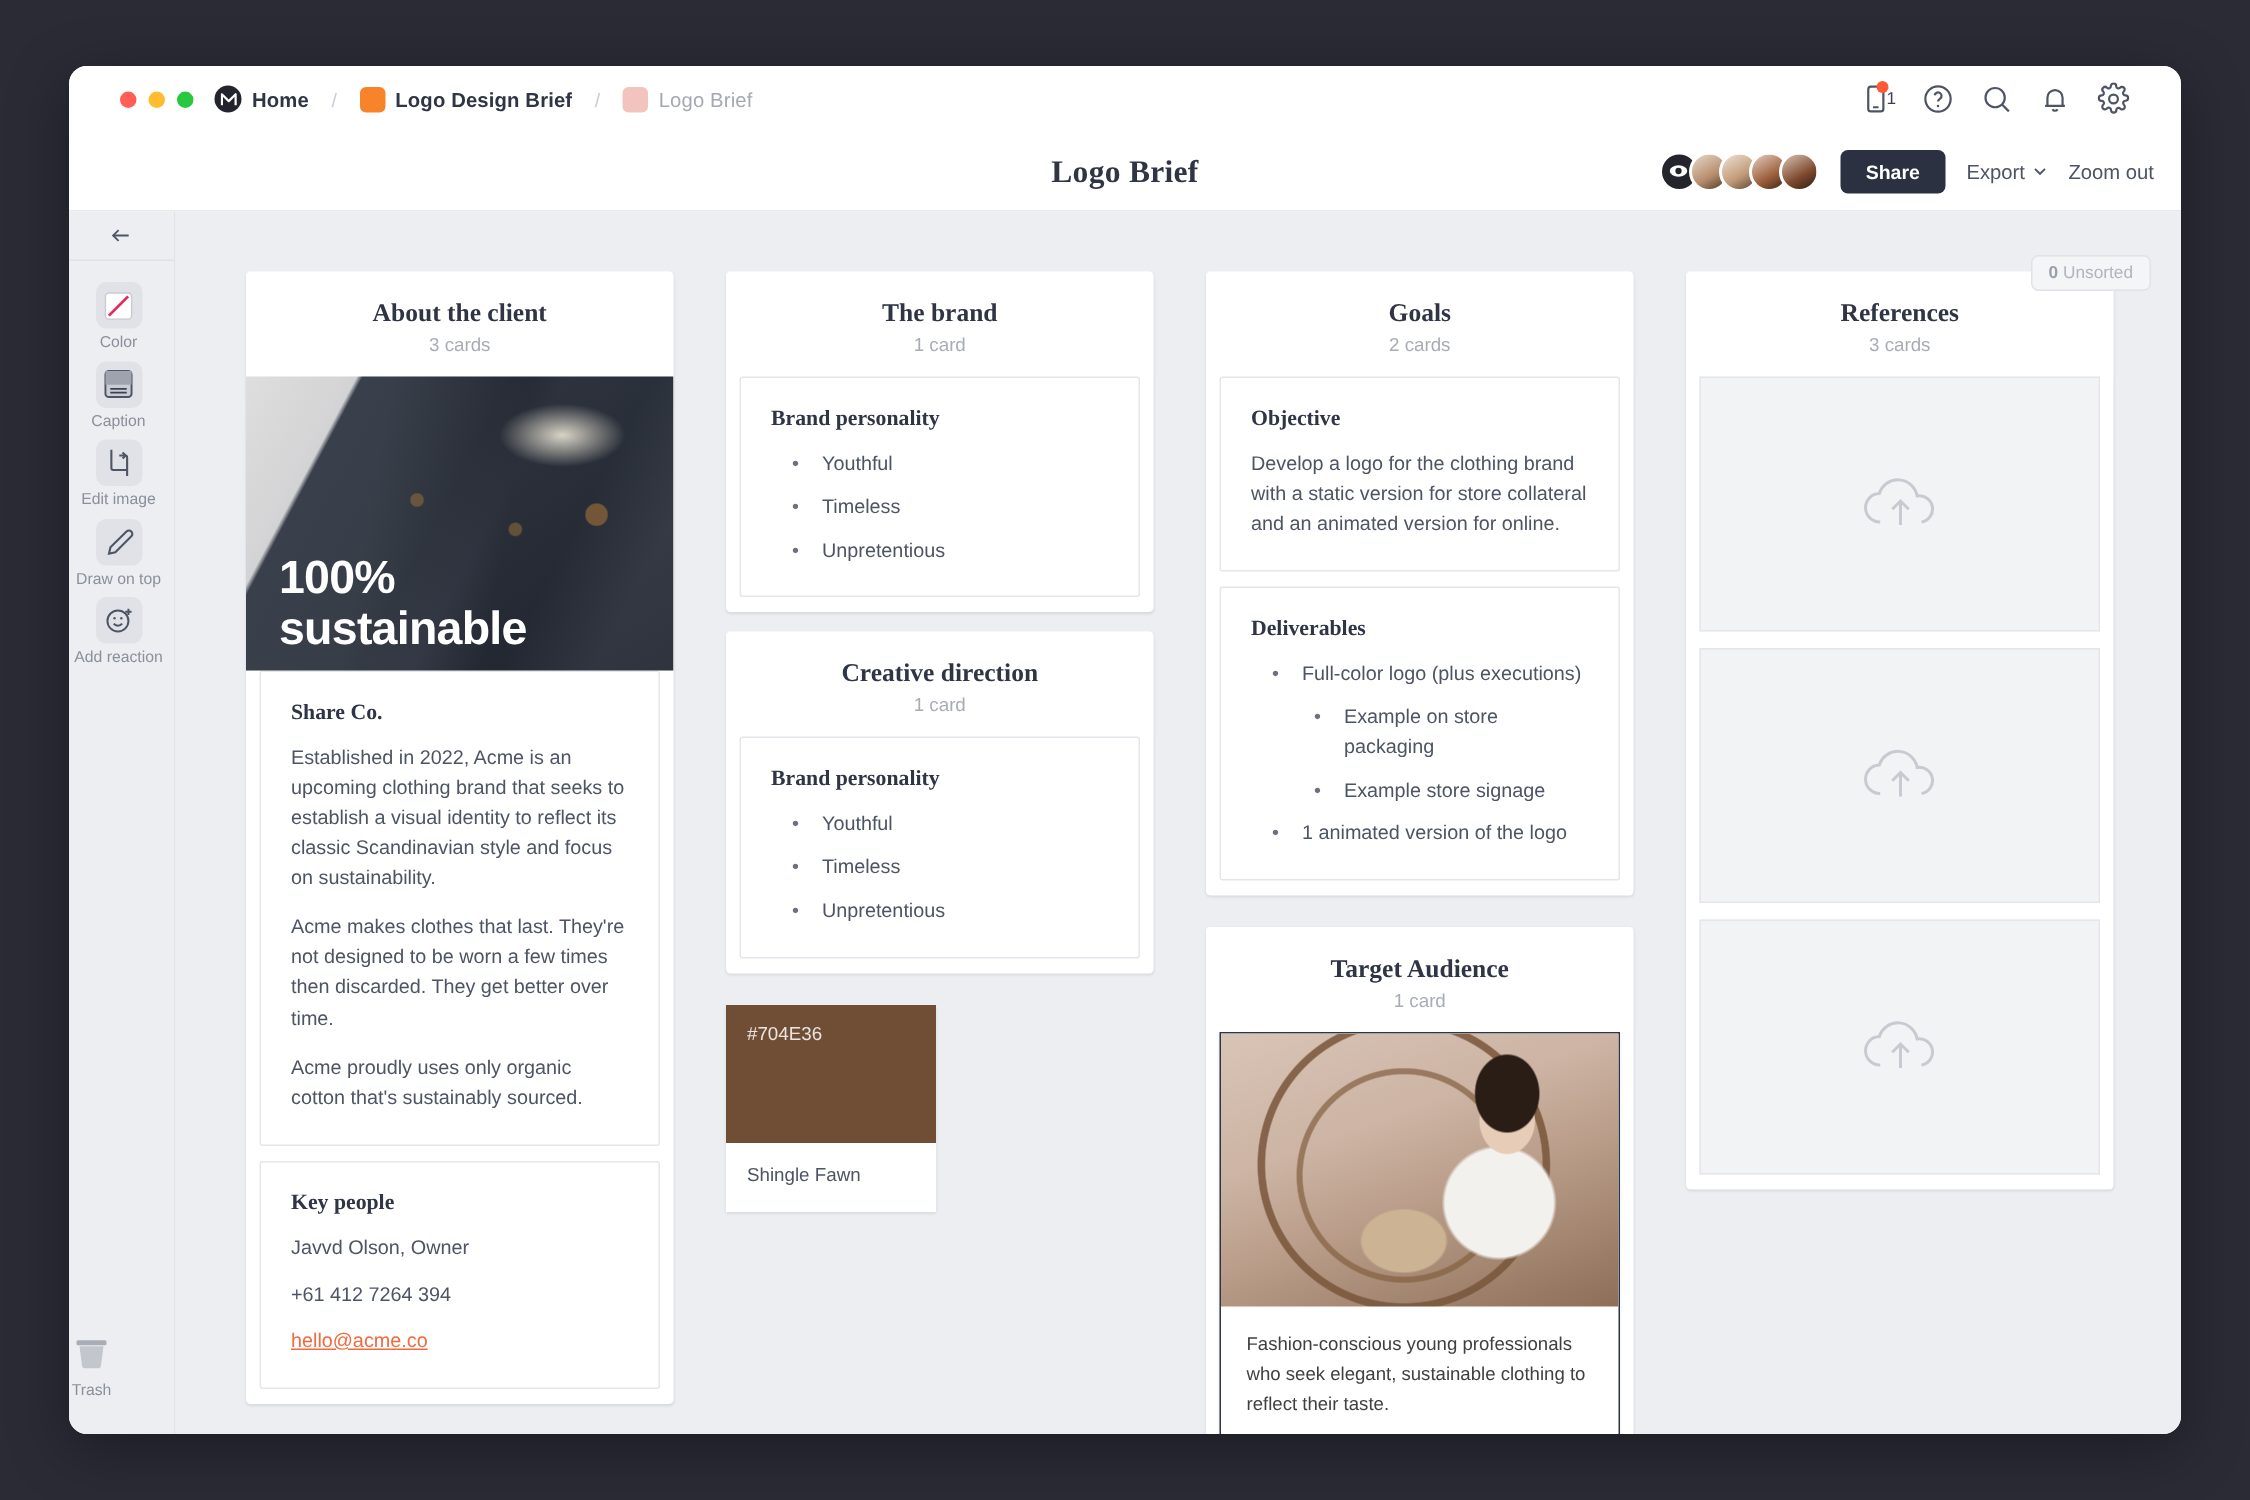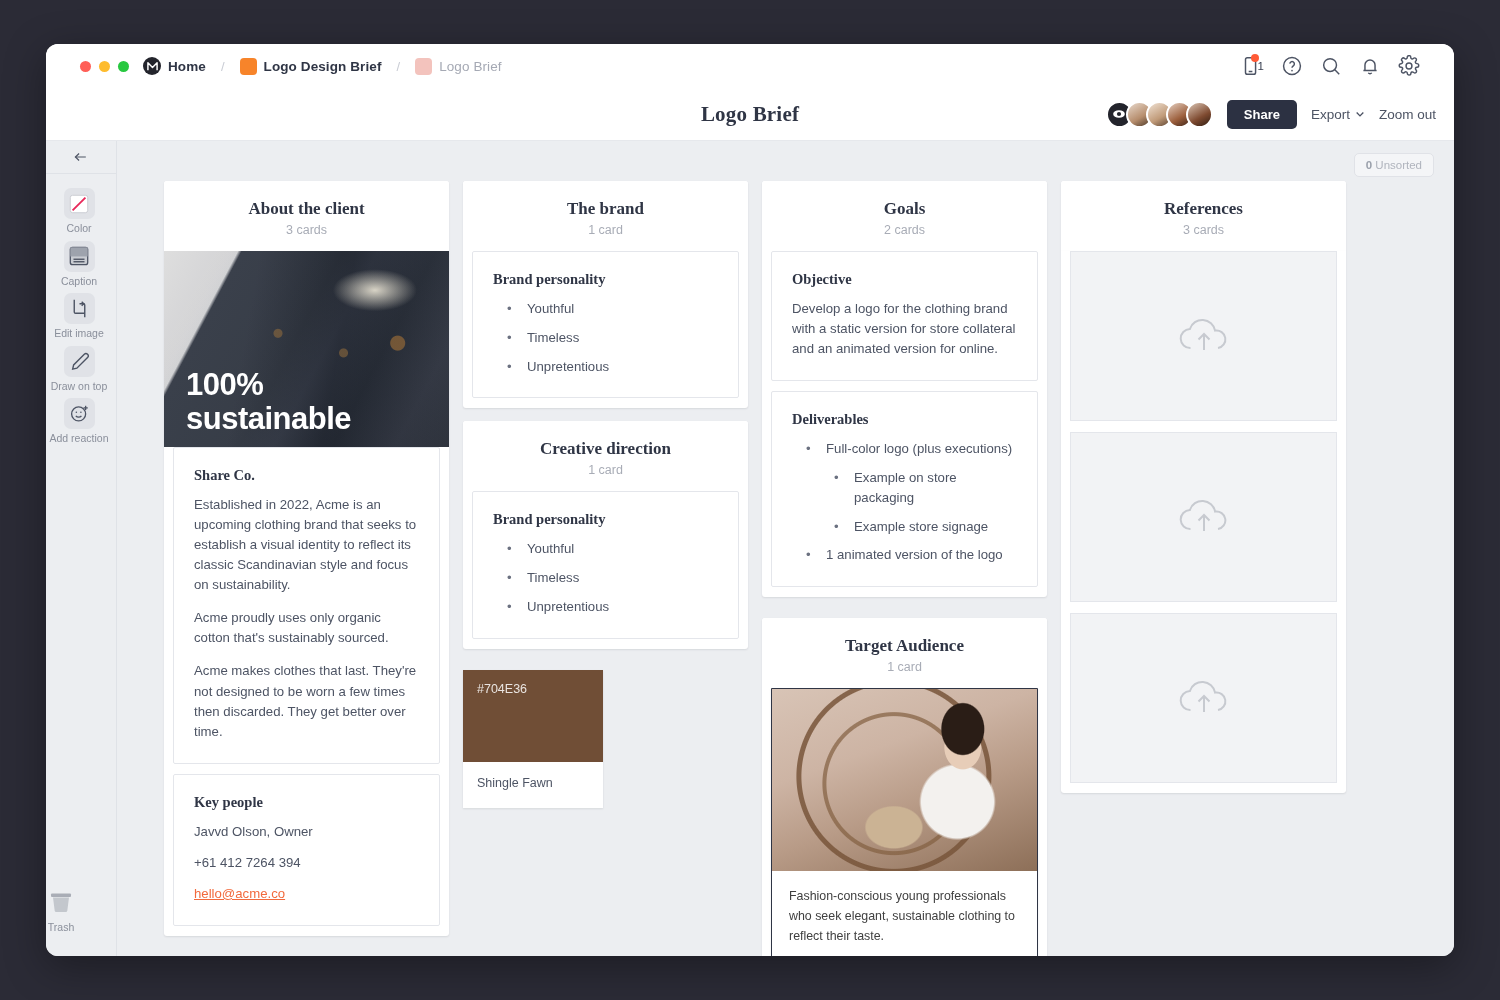--- a/index.html
+++ b/index.html
@@ -72,25 +72,25 @@
   .tools{padding-top:14px;display:flex;flex-direction:column;gap:6px;align-items:center;}
   .tool{display:flex;flex-direction:column;align-items:center;gap:4px;cursor:pointer;width:66px;}
   .tool-ico{width:31px;height:31px;border-radius:7px;background:#e0e2e7;
     display:flex;align-items:center;justify-content:center;}
   .tool-lbl{font-size:10.5px;color:#8a8f9b;text-align:center;line-height:1.1;}
   .trash{margin-top:auto;margin-bottom:22px;display:flex;flex-direction:column;
     align-items:center;gap:4px;cursor:pointer;}
   
   .canvas{flex:1;background:#eceef1;position:relative;overflow:hidden;}
   .unsorted{
-    position:absolute;right:20px;top:12px;background:#f4f5f7;border:1px solid #e0e2e7;
+    position:absolute;right:20px;top:29px;background:#f4f5f7;border:1px solid #e0e2e7;
     border-radius:5px;padding:5px 11px;font-size:11.5px;color:#b0b4bd;
   }
   .unsorted b{color:#9aa0ab;}
-  .columns{display:flex;gap:14px;padding:40px 0 0 47px;align-items:flex-start;}
+  .columns{display:flex;gap:35px;padding:40px 0 0 47px;align-items:flex-start;}
   .column{width:285px;display:flex;flex-direction:column;gap:13px;}
   .col-head{
     background:#fff;border-radius:3px;padding:18px 10px 14px;text-align:center;
     box-shadow:0 1px 2px rgba(20,25,40,.10);
   }
   .col-title{font-family:"Liberation Serif", serif;font-weight:bold;font-size:17px;color:#2f3545;}
   .col-count{font-size:12.5px;color:#a8acb6;margin-top:4px;}
   .headcard{
     background:#fff;border-radius:3px;box-shadow:0 1px 2px rgba(20,25,40,.10);
     overflow:hidden;
@@ -332,22 +332,22 @@
             <div class="denim">
               <div class="denim-txt">
                 <div>100%</div>
                 <div>sustainable</div>
               </div>
             </div>
             <div class="card-inner-wrap">
               <div class="card">
                 <div class="card-h">Share Co.</div>
                 <p class="para">Established in 2022, Acme is an upcoming clothing brand that seeks to establish a visual identity to reflect its classic Scandinavian style and focus on sustainability.</p>
+                <p class="para">Acme makes clothes that last. They're not designed to be worn a few times then discarded. They get better over time.</p>
                 <p class="para">Acme proudly uses only organic cotton that's sustainably sourced.</p>
-                <p class="para">Acme makes clothes that last. They're not designed to be worn a few times then discarded. They get better over time.</p>
               </div>
             </div>
             <div class="card-inner-wrap">
               <div class="card">
                 <div class="card-h">Key people</div>
                 <p class="para" style="margin-bottom:11px">Javvd Olson, Owner</p>
                 <p class="para" style="margin-bottom:11px">+61 412 7264 394</p>
                 <p class="para" style="color:#f26a3d;text-decoration:underline;">hello@acme.co</p>
               </div>
             </div>

